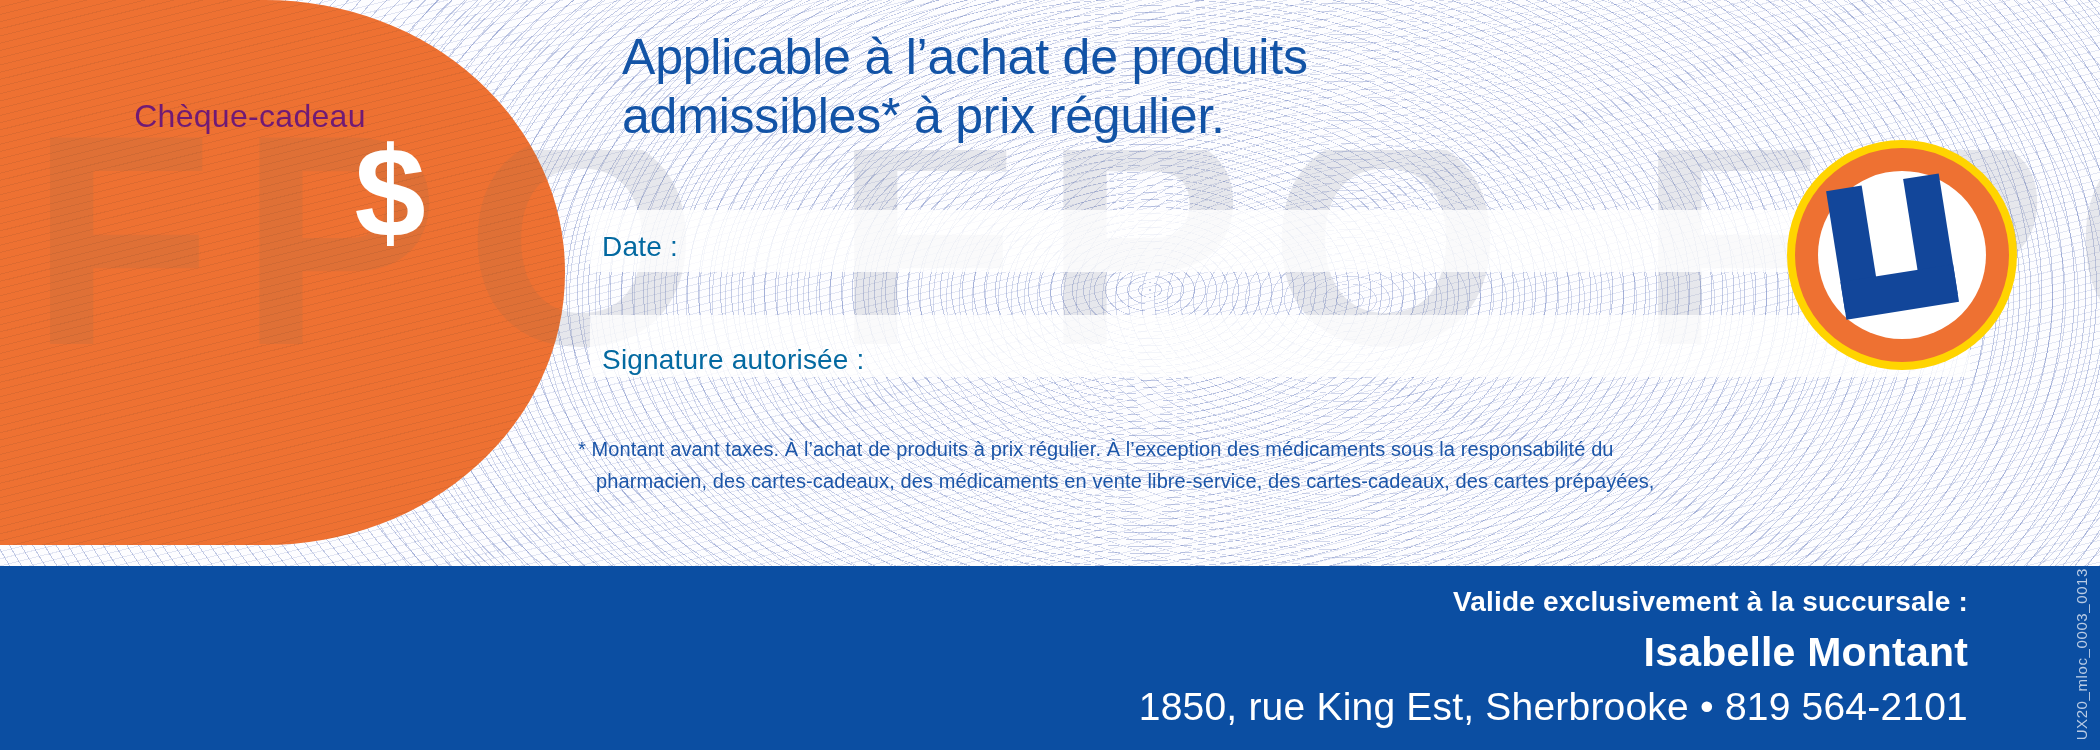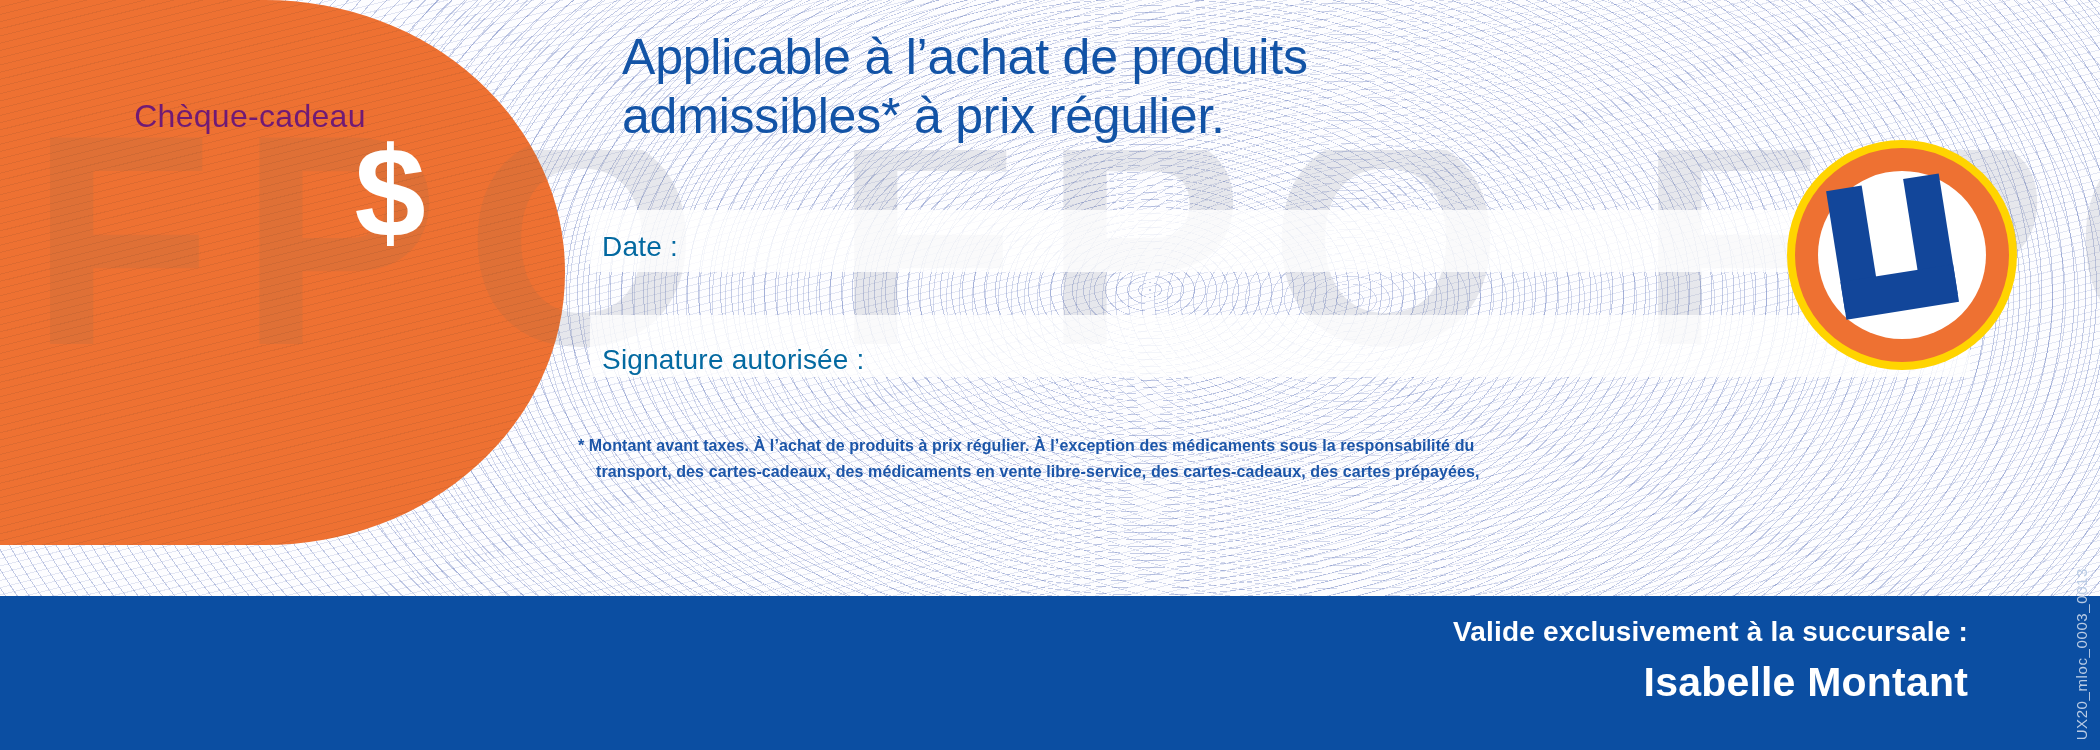--- a/index.html
+++ b/index.html
@@ -184,23 +184,23 @@
   .label-date { left: 602px; top: 231px; }
   .label-sign { left: 602px; top: 344px; }
 
   
   .fineprint {
     position: absolute;
     left: 578px;
     top: 433px;
     width: 1160px;
     color: #1b55a8;
-    font-size: 16px;
+    font-size: 20px;
     line-height: 1.62;
-    font-weight: 700;
+    font-weight: 400;
     letter-spacing: 0.1px;
   }
   .fineprint .fp-line { display: block; white-space: nowrap; }
   .fineprint .fp-line.indent { padding-left: 18px; }
 
   
   .logo {
     position: absolute;
     left: 1787px;
     top: 140px;
@@ -240,21 +240,21 @@
   .logo .u-left   { left: 0px;  top: 0px;  width: 36px; height: 122px; }
   .logo .u-right  { left: 78px; top: 0px;  width: 36px; height: 122px; }
   .logo .u-bottom { left: 0px;  top: 92px; width: 114px; height: 38px; }
 
   
   .footer {
     position: absolute;
     left: 0;
     bottom: 0;
     width: 2100px;
-    height: 154px;
+    height: 184px;
     background: #0b4ea2;
   }
   .footer-text {
     position: absolute;
     right: 132px;
     top: 18px;
     text-align: right;
     color: #ffffff;
   }
   .f-valide {
@@ -318,35 +318,36 @@
   </div>
 
   <div class="field-strip strip-date"></div>
   <div class="field-label label-date">Date :</div>
 
   <div class="field-strip strip-sign"></div>
   <div class="field-label label-sign">Signature autorisée :</div>
 
   <div class="fineprint">
     <span class="fp-line">* Montant avant taxes. À l’achat de produits à prix régulier. À l’exception des médicaments sous la responsabilité du</span>
-    <span class="fp-line indent">transport, des cartes-cadeaux, des médicaments en vente libre-service, des cartes-cadeaux, des cartes prépayées,</span>
+    <span class="fp-line indent">pharmacien, des cartes-cadeaux, des médicaments en vente libre-service, des cartes-cadeaux, des cartes prépayées,</span>
   </div>
 
   <div class="logo">
     <div class="ring-yellow"></div>
     <div class="ring-orange"></div>
     <div class="ring-white"></div>
     <div class="u-glyph">
       <div class="u-left"></div>
       <div class="u-right"></div>
       <div class="u-bottom"></div>
     </div>
   </div>
 
   <div class="footer">
     <div class="footer-text">
       <div class="f-valide">Valide exclusivement à la succursale :</div>
       <div class="f-name">Isabelle Montant</div>
+      <div class="f-address">1850, rue King Est, Sherbrooke • 819 564-2101</div>
     </div>
     <div class="side-code">UX20_mloc_0003_0013</div>
   </div>
 
 </div>
 
 </body></html>

